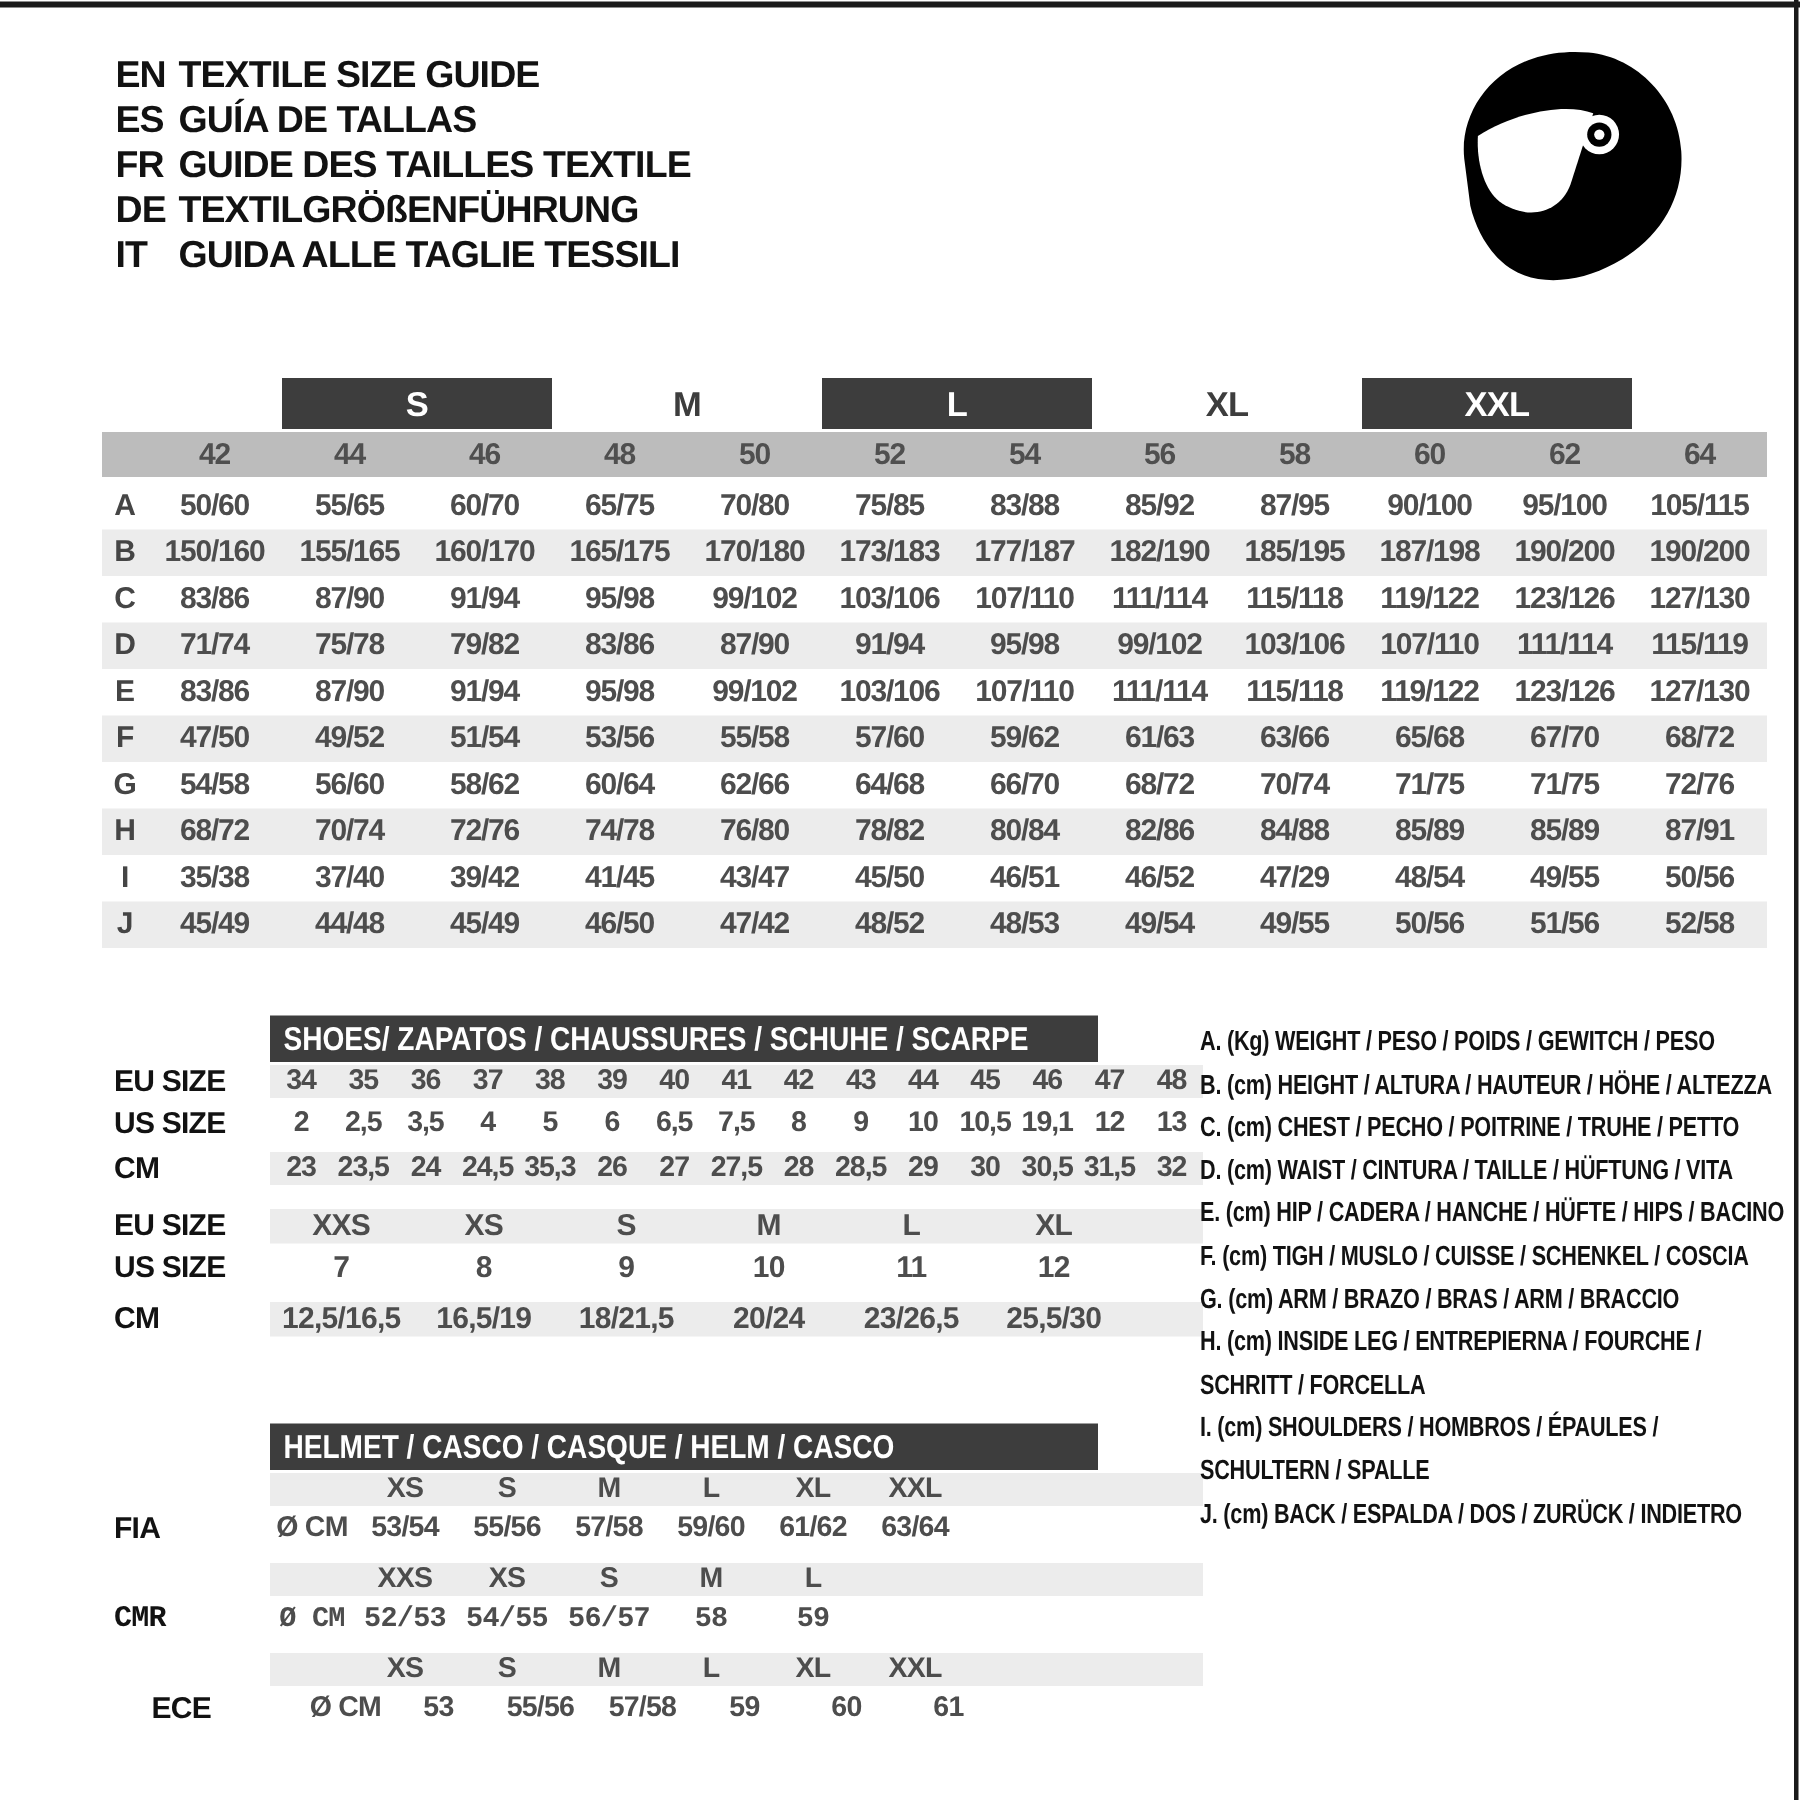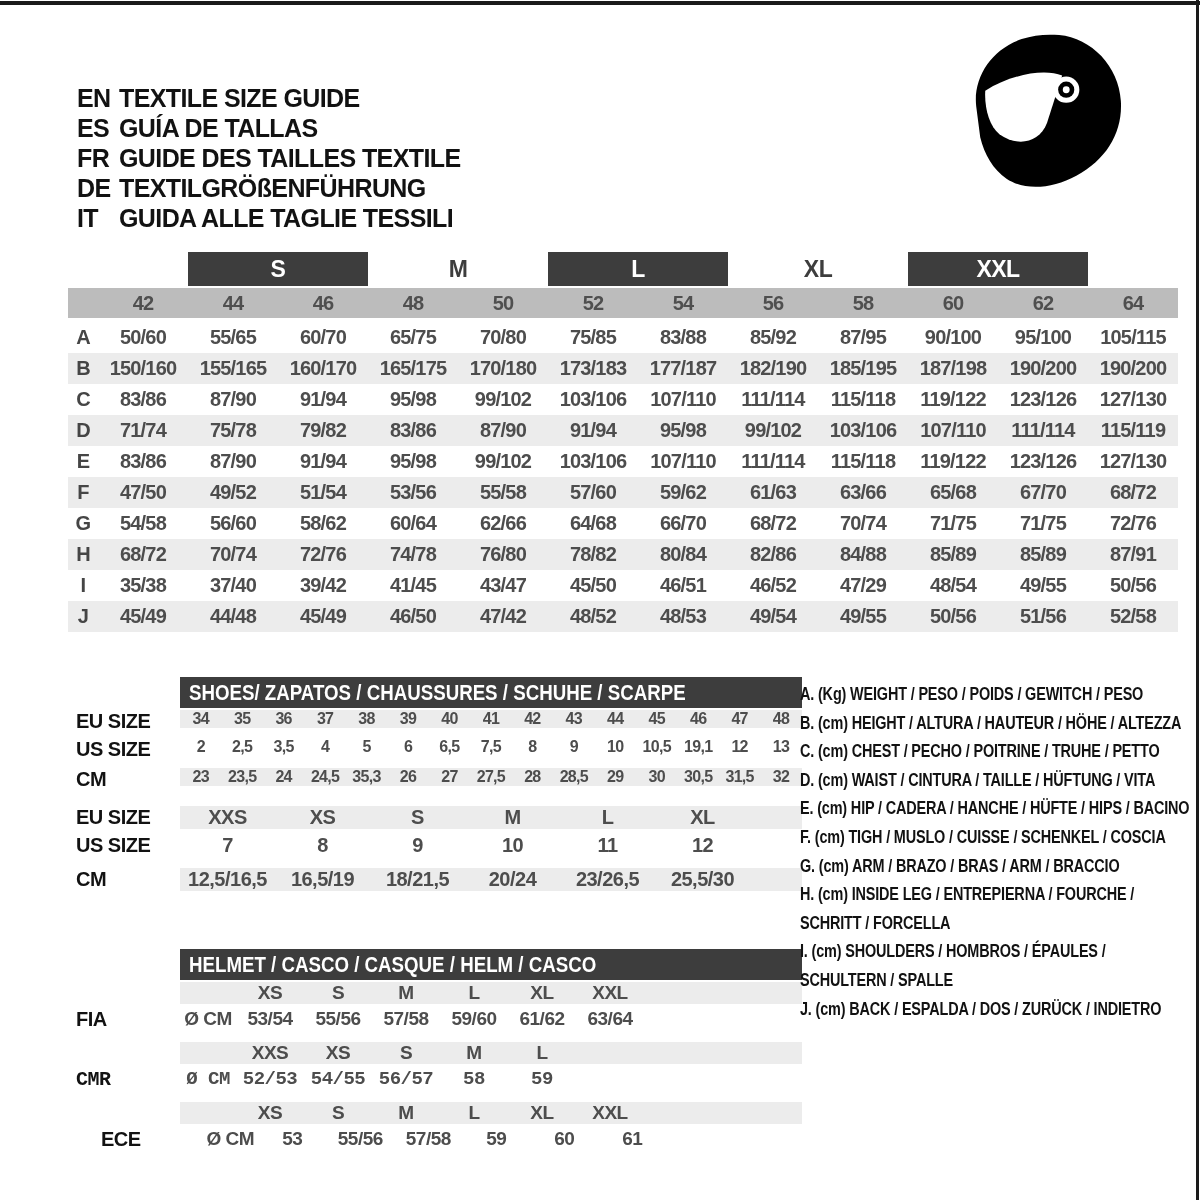--- a/index.html
+++ b/index.html
@@ -9,21 +9,21 @@
     font-family:"Liberation Sans","DejaVu Sans",sans-serif;
   }
   .frame-top   { position:absolute; left:0; top:1px;  width:1200px; height:4px; background:var(--frame); }
   .frame-right { position:absolute; top:0;  right:1px; width:3px;  height:1200px; background:var(--frame); }
 
   
   .langs {
     position:absolute; left:77px; top:38px;
     display:grid; grid-template-columns:42px auto; row-gap:6px;
     font-weight:bold; font-size:25px; line-height:24px; letter-spacing:-0.6px;
-    color:var(--ink); white-space:nowrap;margin-top:48px;
+    color:var(--ink); white-space:nowrap;
   }
 
   
   .helmet-pict { position:absolute; left:972px; top:30px; }
 
   
   .mtable { position:absolute; left:68px; top:252px; width:1110px; }
   .mgrid  { display:grid; grid-template-columns:30px repeat(12,1fr); }
   .mgroups{ height:34px; margin-bottom:2px; }
   .mgroups .gcell { display:flex; align-items:center; justify-content:center;
@@ -33,33 +33,33 @@
   .mnumbers { height:30px; background:var(--bar-gray); margin-bottom:4px; }
   .cellc { display:flex; align-items:center; justify-content:center;
            font-weight:bold; font-size:20px; letter-spacing:-0.8px; color:var(--num); }
   .mnumbers .cellc { color:#4f4f4f; }
   .trow { height:31px; }
   .trow.stripe { background:var(--stripe); }
   .trow .rlabel { justify-content:center; color:#454545; }
 
   
   .section { position:absolute; left:68px; width:740px; }
-  .sec-header { margin-left:112px; width:622px; height:31px; margin-bottom:2px;
+  .sec-header { margin-left:112px; width:552px; height:31px; margin-bottom:2px;
                 background:var(--bar-dark); display:flex; align-items:center; padding-left:9px; }
   .sec-header span { color:#fff; font-weight:bold; font-size:22px; white-space:nowrap;
                      transform:scaleX(0.85); transform-origin:left center; }
   .sec-row  { display:flex; align-items:flex-start; }
   .sec-label{ width:112px; display:flex; align-items:center; padding-left:8px;
               font-weight:bold; font-size:20px; letter-spacing:-0.5px; color:var(--ink);
               white-space:nowrap; }
   .sec-band { width:622px; display:flex; align-items:center; }
   .sec-band.shaded { background:var(--stripe); }
   .sgrid { display:grid; height:100%; align-items:center; }
   .sgrid .cellt { text-align:center; font-weight:bold; color:var(--num); }
-  .cols15 { grid-template-columns:repeat(15,41.46px); width:622px; font-size:16px; letter-spacing:-0.7px; }
+  .cols15 { grid-template-columns:repeat(15,41.46px); width:622px; font-size:19px; letter-spacing:-0.7px; }
   .cols6  { grid-template-columns:repeat(6,95px);  width:570px; font-size:20px; letter-spacing:-0.5px; }
   .colsH  { grid-template-columns:56px repeat(6,68px); width:464px; font-size:19px; letter-spacing:-0.5px; }
 
   
   .legend { position:absolute; left:800px; top:680px; width:502px;
             transform:scaleX(0.78); transform-origin:top left;
             font-weight:bold; font-size:18.5px; line-height:28.6px;
             letter-spacing:-0.2px; color:var(--ink); }
 </style>
 </head>

